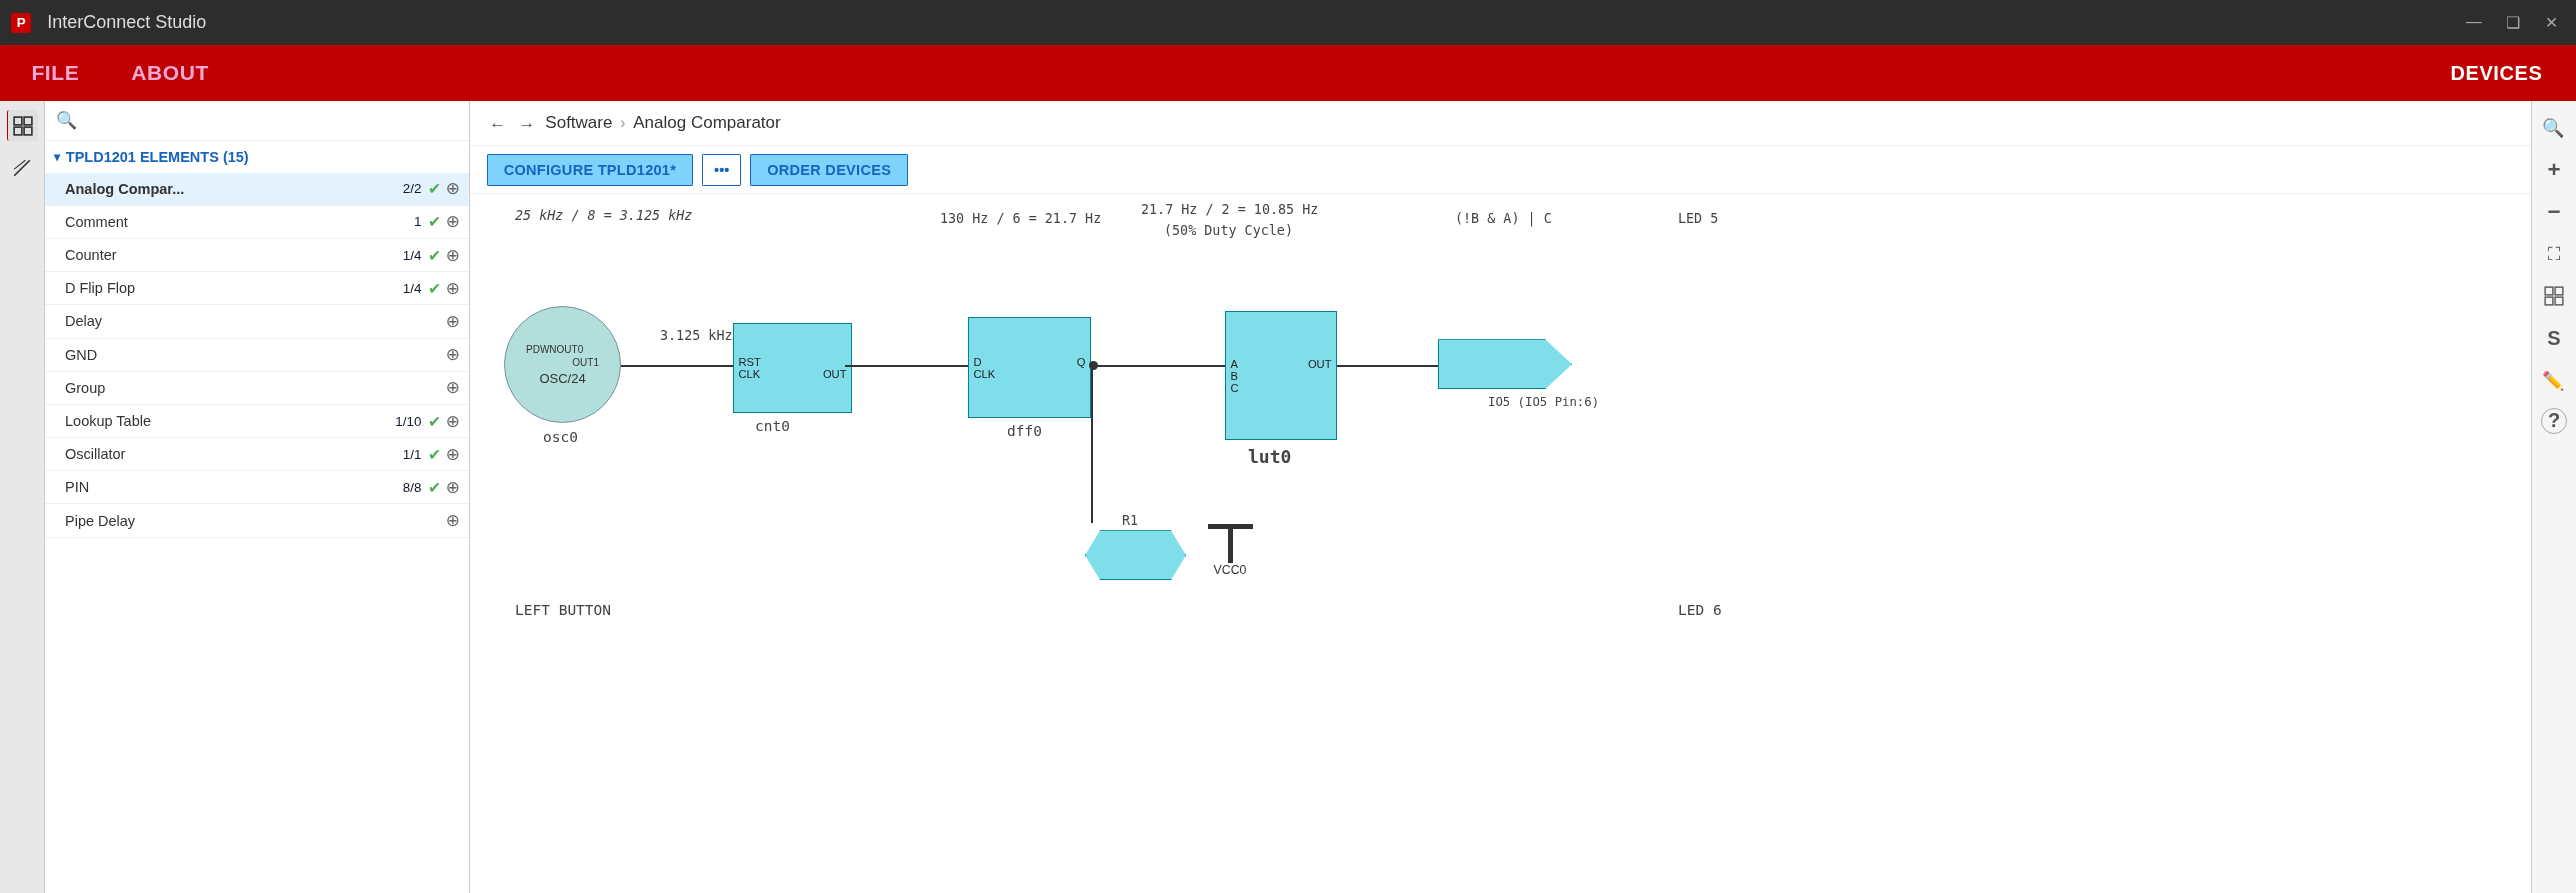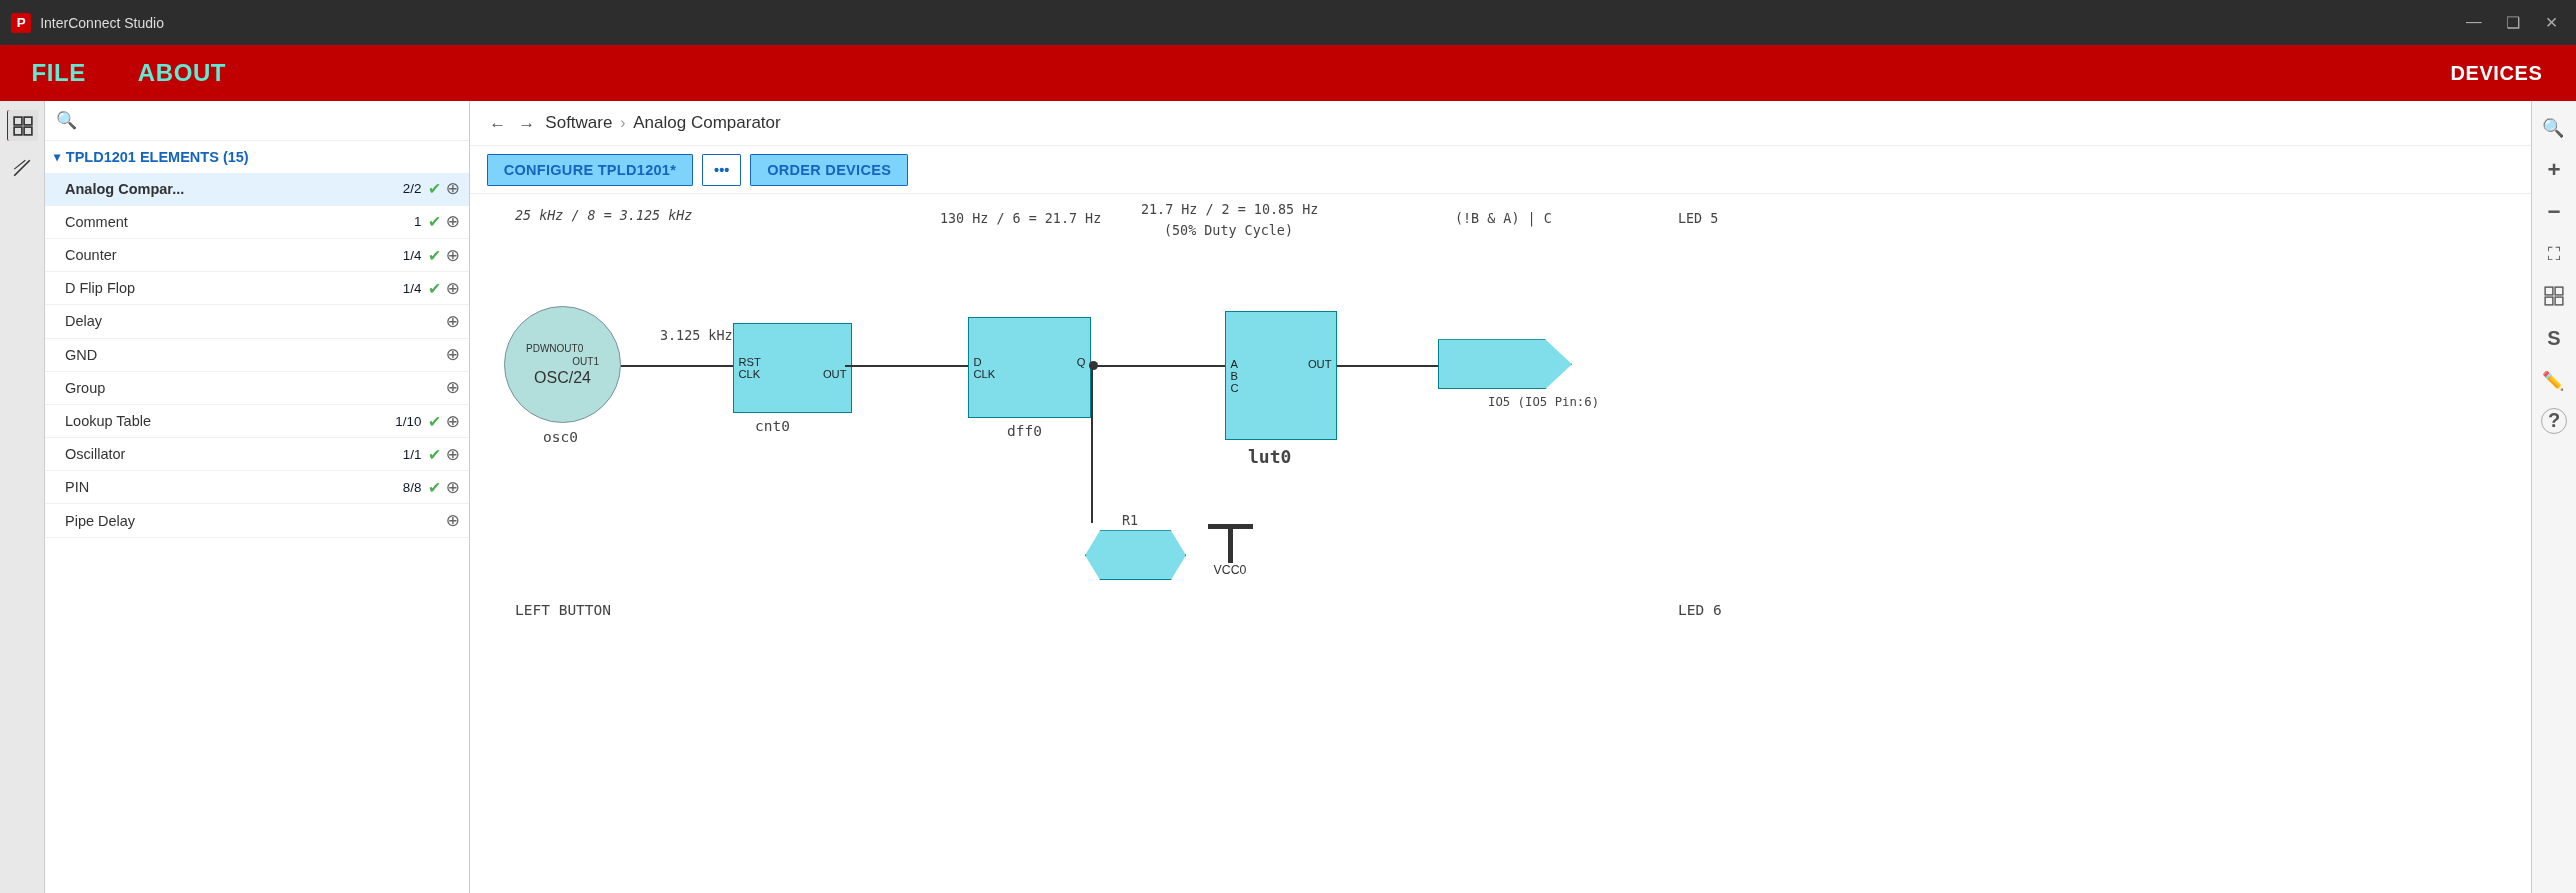--- a/index.html
+++ b/index.html
@@ -15,35 +15,35 @@
       color: white;
     }
     #titlebar .app-icon {
       width: 20px; height: 20px;
       background: #cc0000;
       border-radius: 2.2px;
       display: flex; align-items: center; justify-content: center;
       color: white; font-weight: bold; font-size: 12.3px;
       margin-right: 9px;
     }
-    #titlebar .title { font-size: 14px; color: #ddd; flex: 1; }
+    #titlebar .title { font-size: 18px; color: #ddd; flex: 1; margin-left: 7px; }
     #titlebar .win-controls { display: flex; gap: 11.2px; font-size: 15.7px; }
     #titlebar .win-controls span { cursor: pointer; color: #aaa; padding: 2.2px 6.7px; }
 
     
     #menubar {
       background: #c00000;
       height: 56px;
       display: flex;
       align-items: center;
       padding: 0 22.4px;
     }
     #menubar .menu-item {
-      color: #5eead4;
-      font-size: 24px;
+      color: #f9a8d4;
+      font-size: 21px;
       font-weight: bold;
       margin-right: 34px;
       cursor: pointer;
       padding: 5.6px 9px;
       letter-spacing: 0.6px;
     }
     #menubar .restart-btn {
       margin-left: auto;
       color: white;
       font-size: 20px;
@@ -421,21 +421,21 @@
       <div style="position:absolute; left:34px; top:112px; width:117px; height:117px; border:1.7px solid #78909c; border-radius:50%; background:#b2dfdb; display:flex; flex-direction:column; align-items:center; justify-content:center;">
         <div style="font-size:10px; color:#333; text-align:center;">
           <div style="display:flex; justify-content:space-between; width:54px; font-size:10px; margin-bottom:2.2px;">
             <span>PDWN</span>
             <span>OUT0</span>
           </div>
           <div style="display:flex; justify-content:space-between; width:73px; font-size:10px; margin-bottom:2.2px;">
             <span></span>
             <span>OUT1</span>
           </div>
-          <div style="font-size:16px;">OSC/24</div>
+          <div style="font-size:13px;">OSC/24</div>
         </div>
       </div>
 
       <div class="circuit-label" style="left:73px; top:235px; font-size:14.5px;">osc0</div>
 
       <div class="wire wire-h" style="left:151px; top:171px; width:112px;"></div>
 
       <div class="logic-block" style="left:263px; top:129px; width:119px; height:90px;">
         <div class="port-row">
           <span class="port-label">RST</span>

